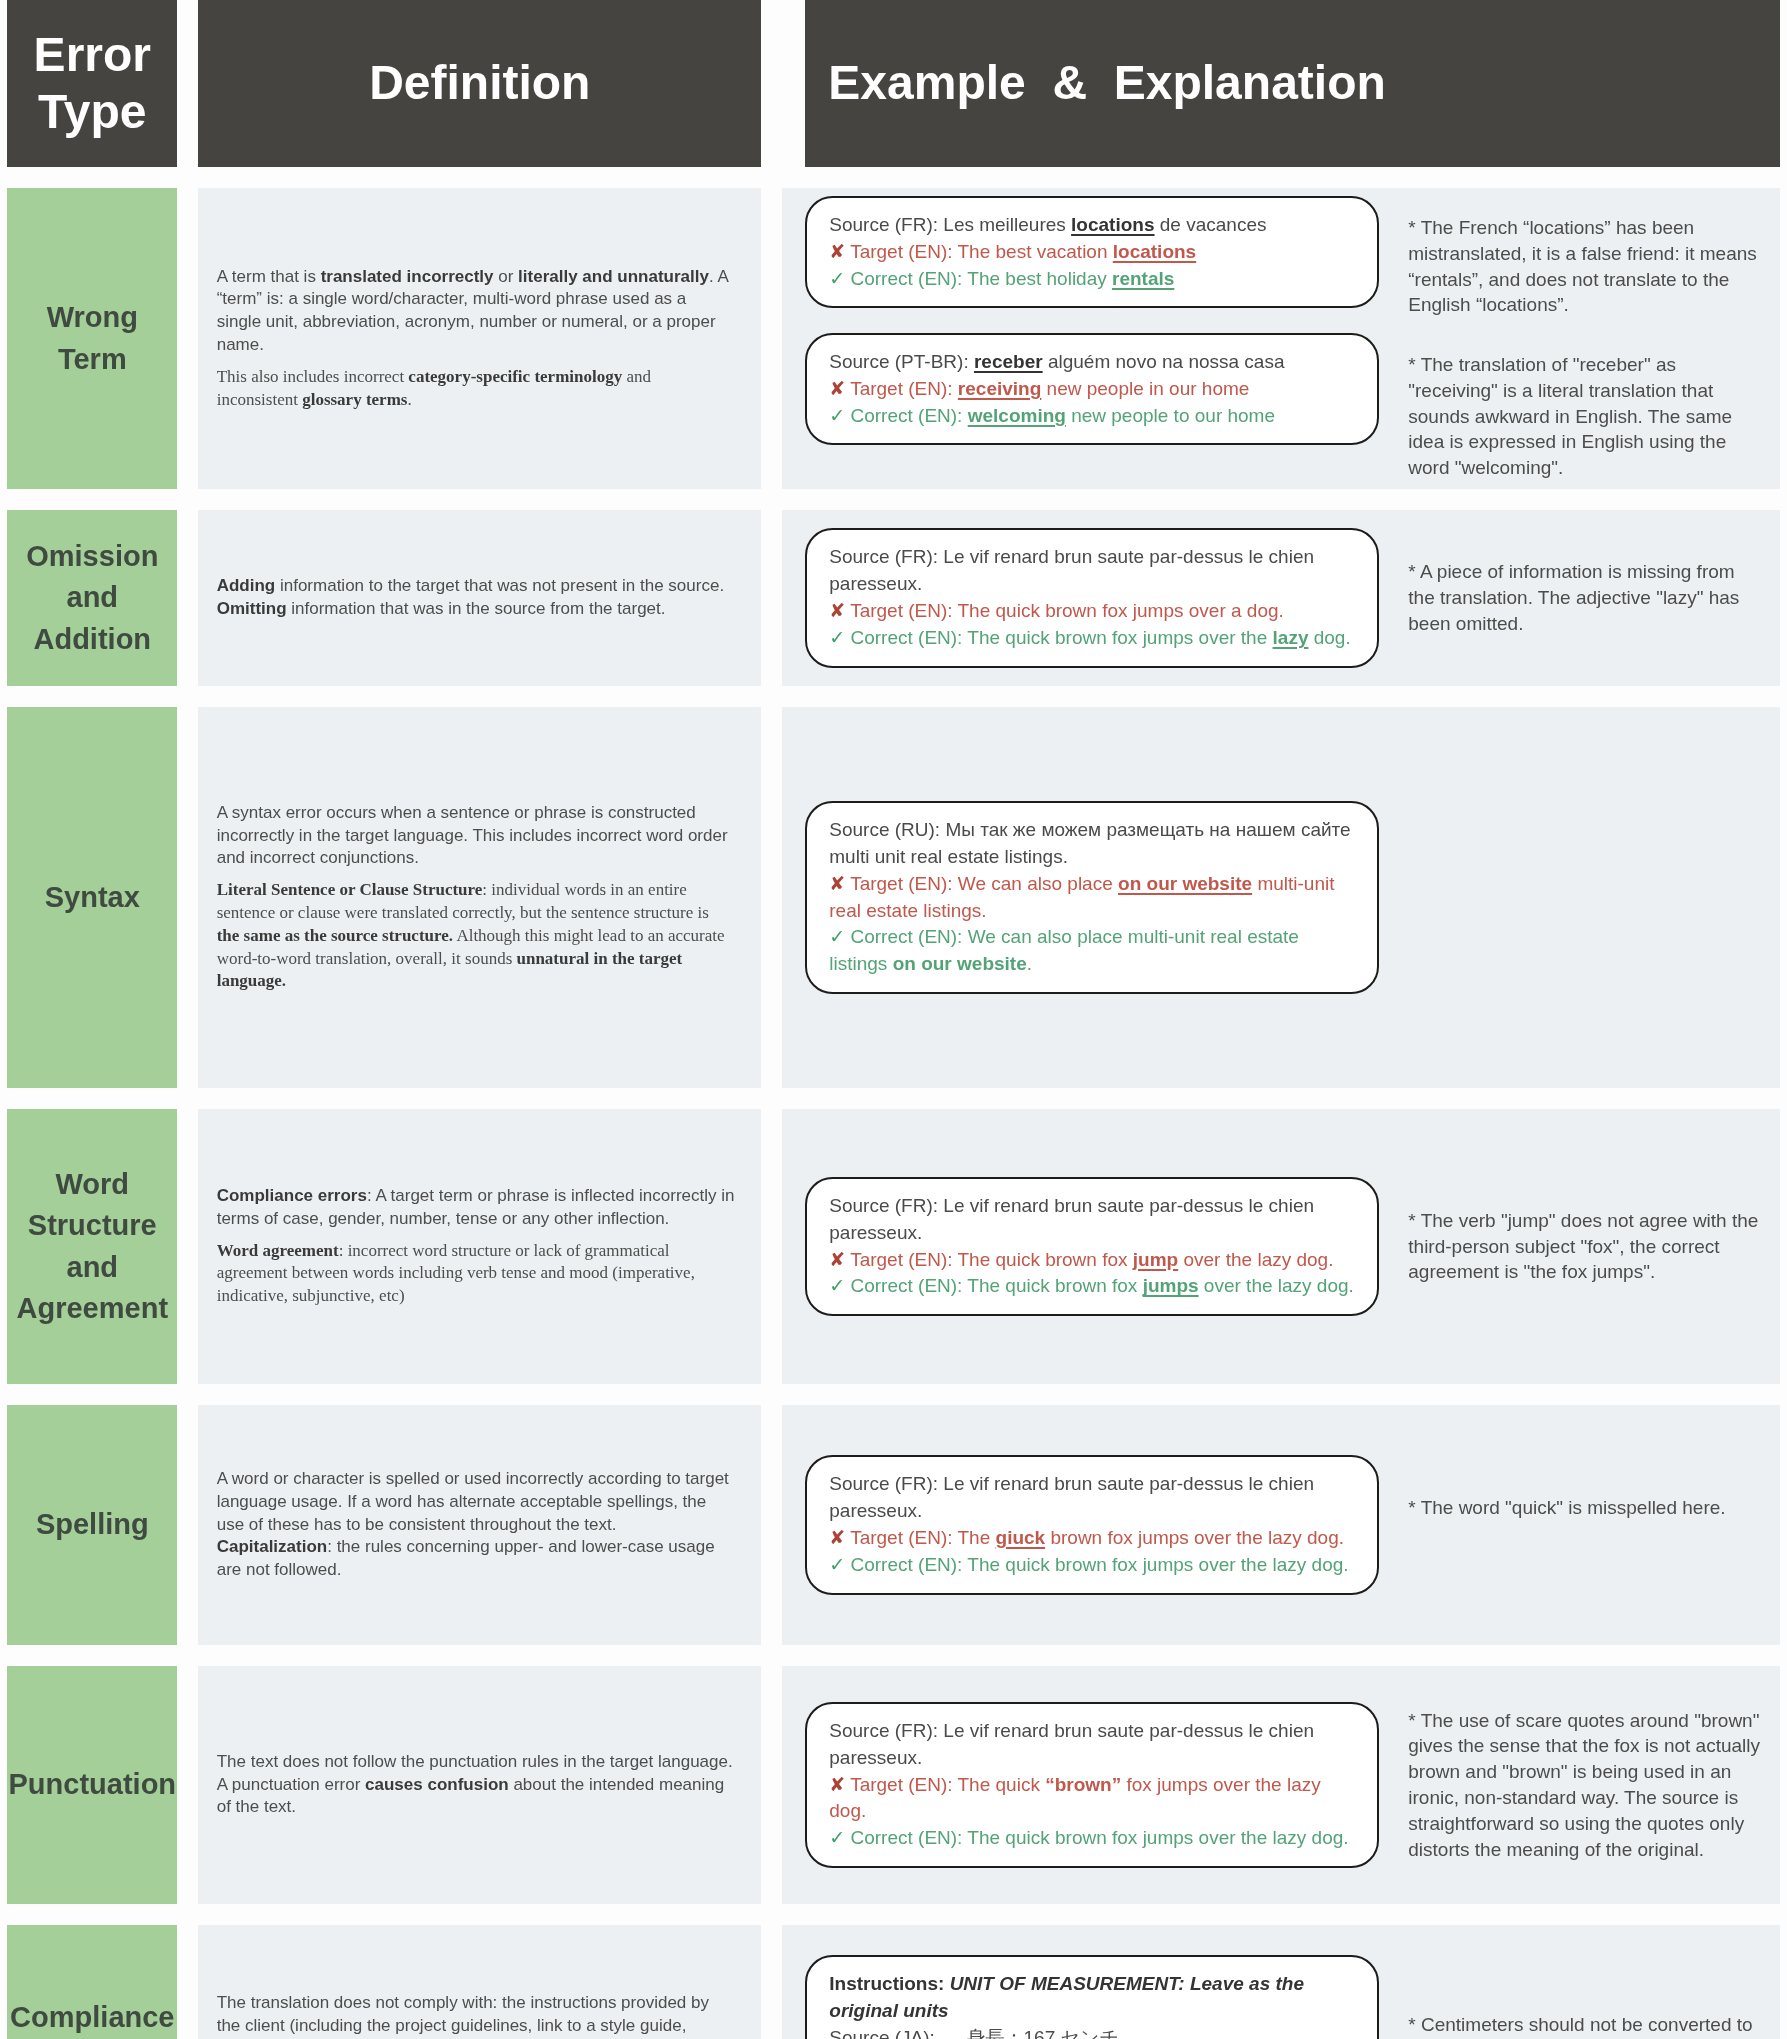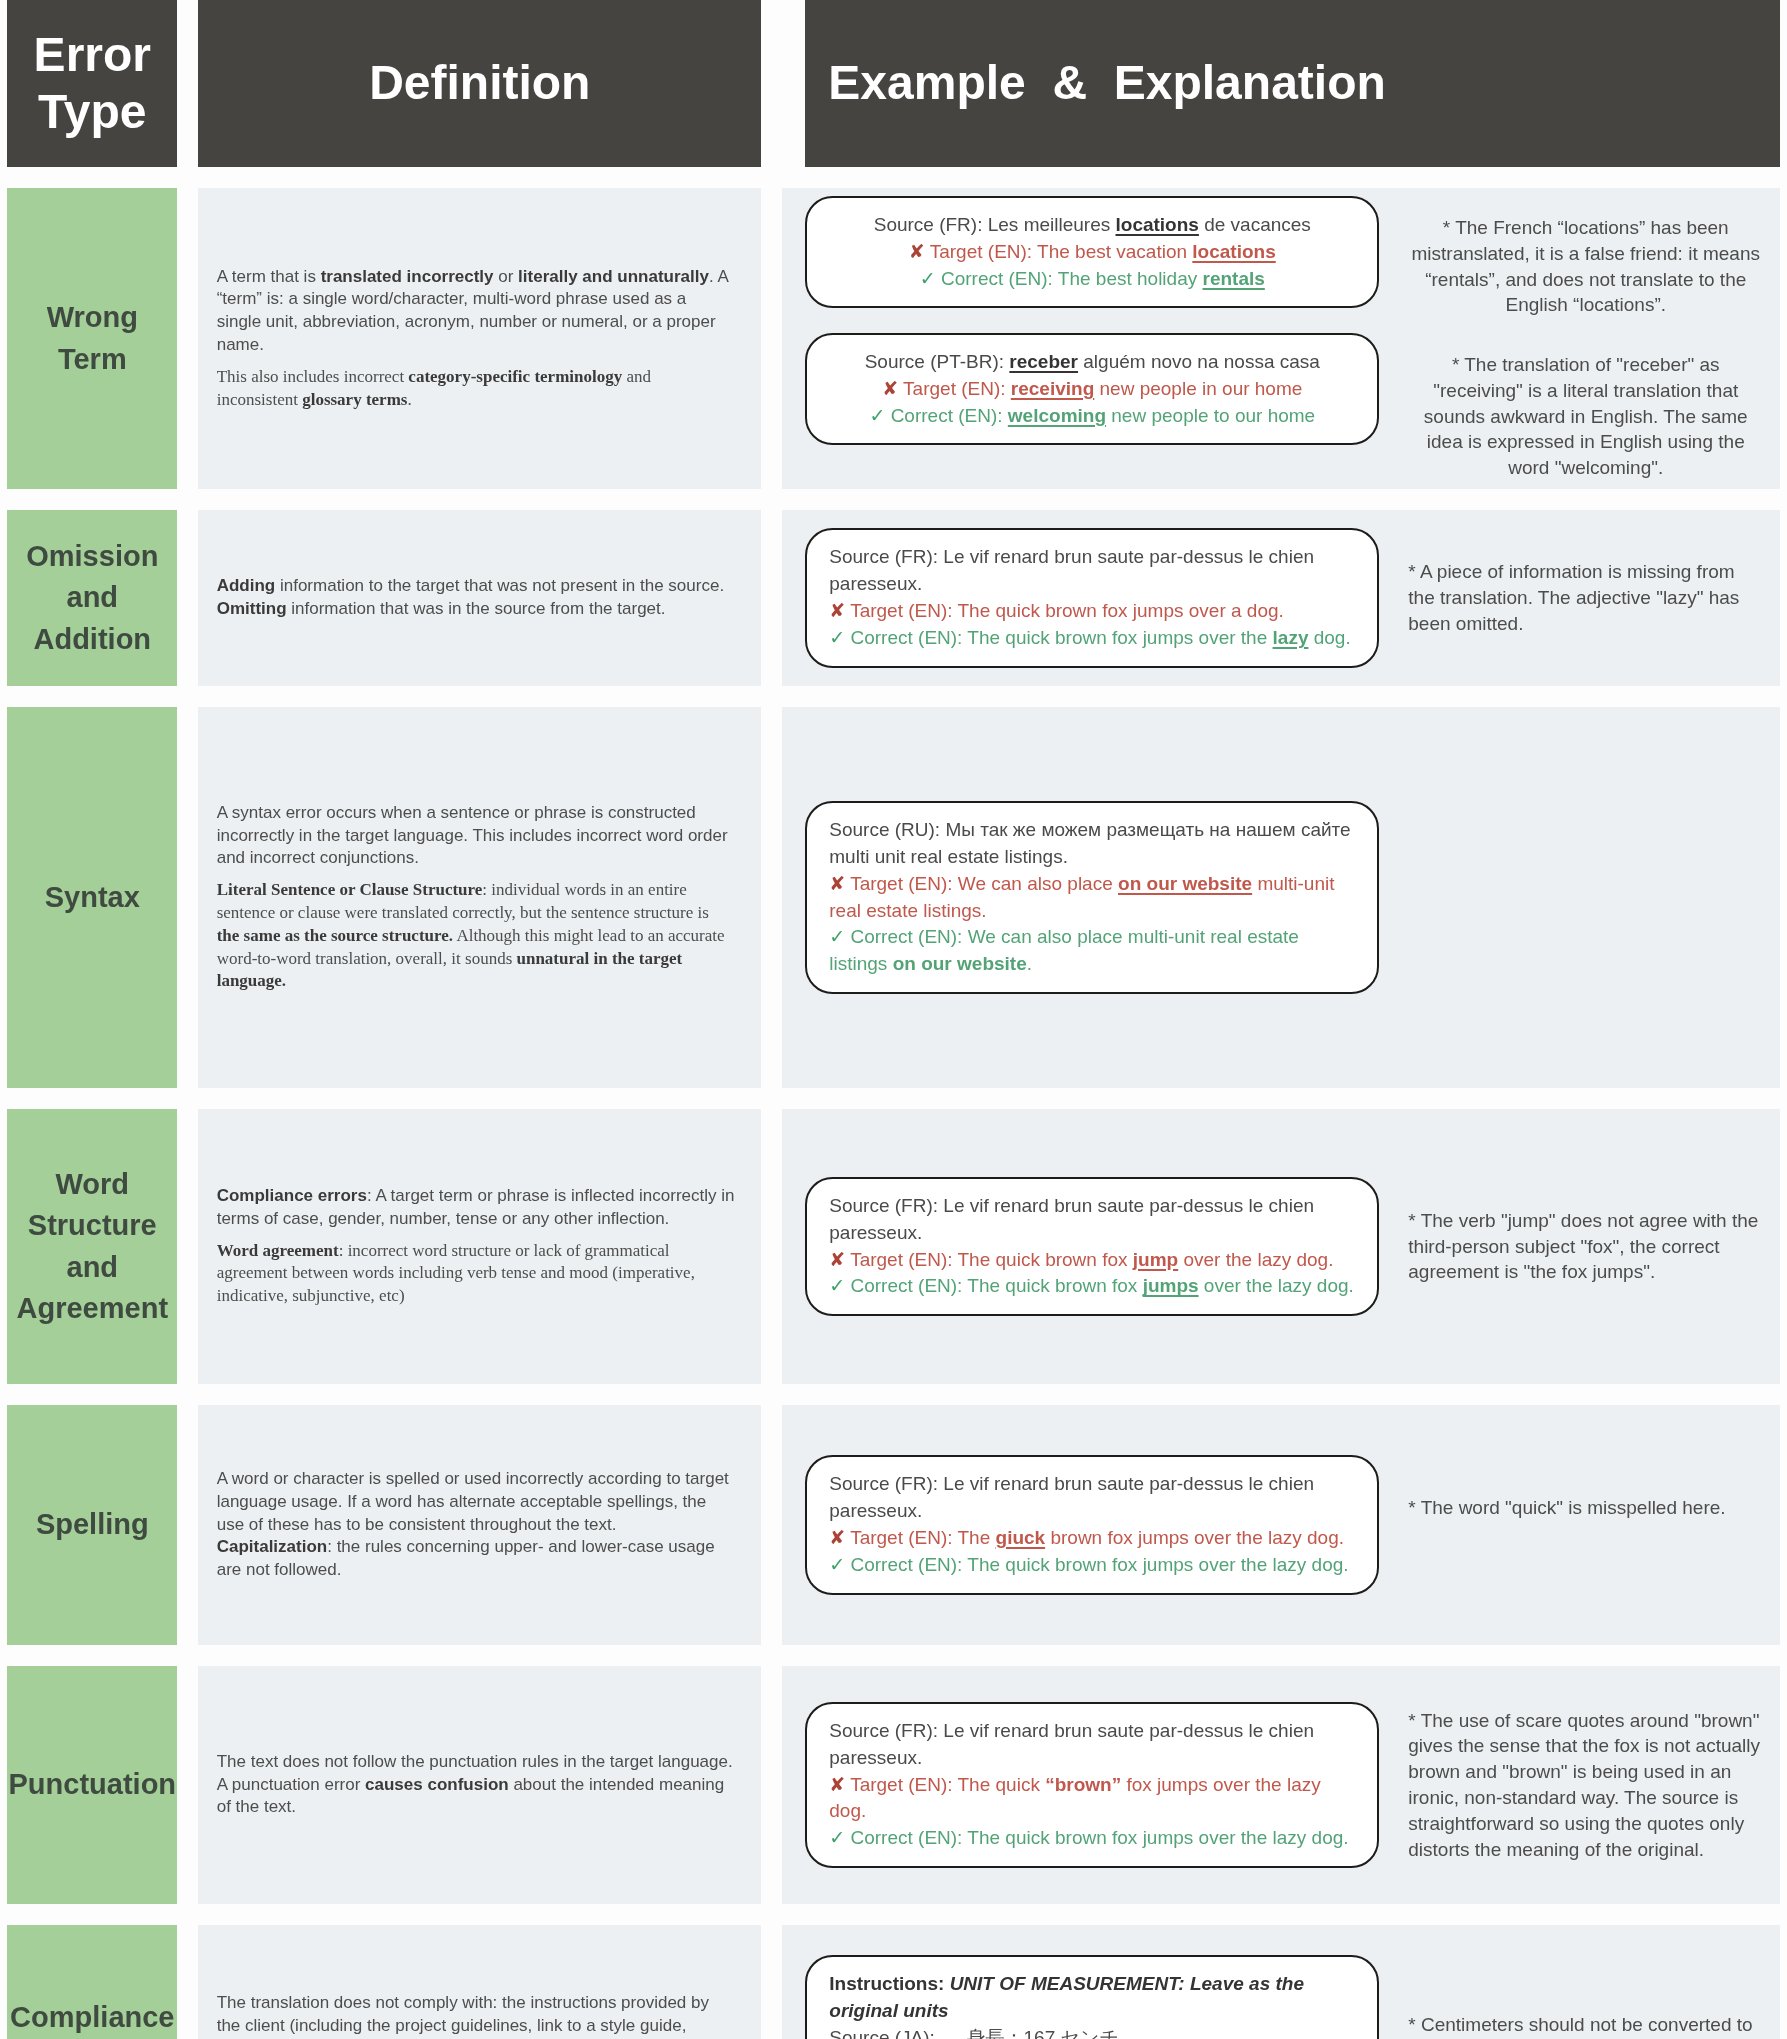--- a/index.html
+++ b/index.html
@@ -44,21 +44,21 @@
   .box-line.plain{color:#3d3d3d;}
   .box-line.source .b,.box-line.plain .b{color:#343434;}
   .box-line.target{color:var(--error-red,#c0584c);}
   .box-line.correct{color:var(--correct-green,#53a377);}
   .mark{font-weight:400;}
   .mark.x{color:var(--cross-red,#ab4336);}
   .mark.c{color:var(--check-green,#3da168);}
   .exp{flex:1 1 auto;margin-left:29px;margin-right:16.5px;font-size:19px;line-height:1.36;
     color:#4c4c4c;white-space:pre-wrap;}
   
-  .row-wrong-term .example{align-items:flex-start;text-align:center;}
+  .row-wrong-term .example{align-items:flex-start;}
   .row-wrong-term .exp{margin-top:19px;}
   .row-spelling .example{align-items:flex-start;}
   .row-spelling .exp{margin-top:40px;}
 </style>
 </head>
 <body>
 
 <div class="frame">
   <div class="grid" id="table-grid">
     <div class="cell hcell h1">

